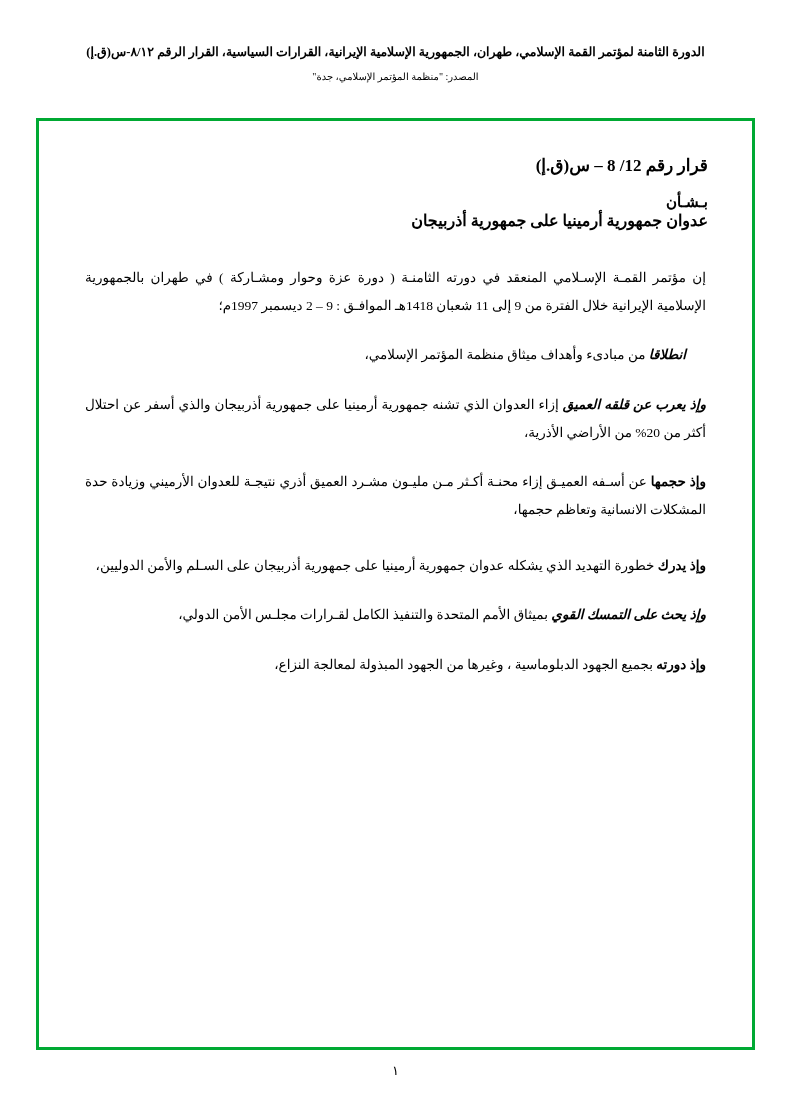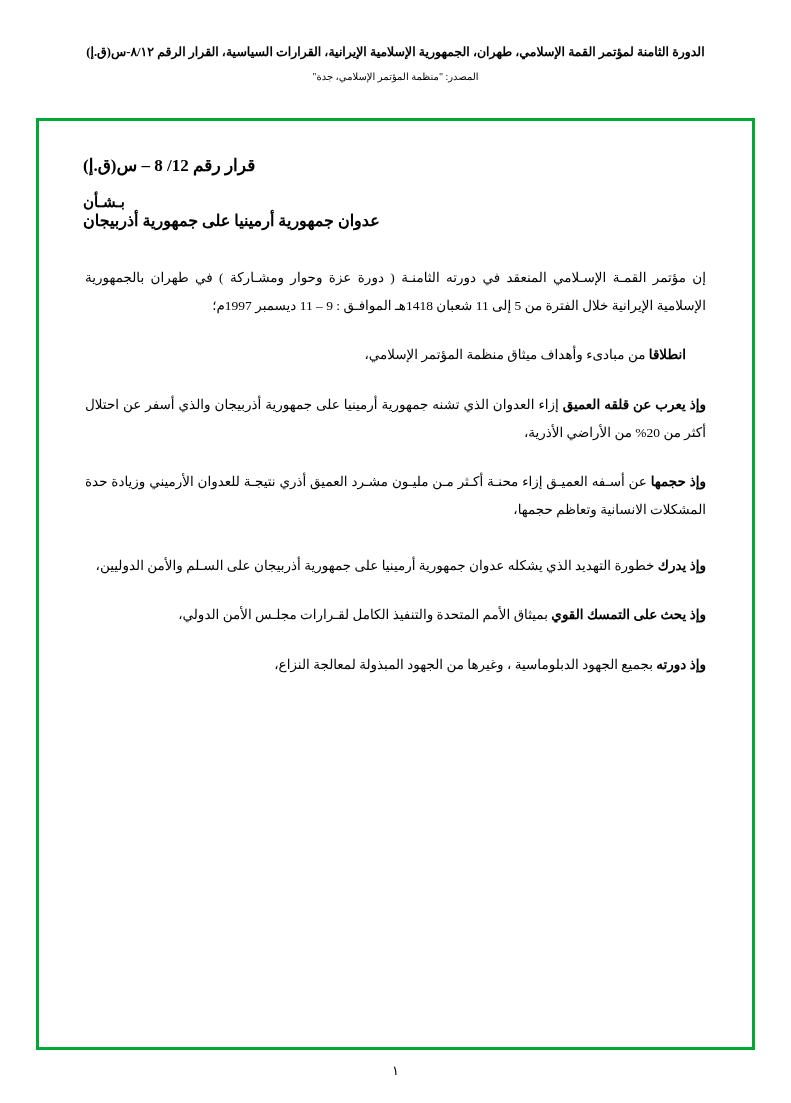--- a/index.html
+++ b/index.html
@@ -47,21 +47,21 @@
     border: 3px solid #00a933;
     box-sizing: border-box;
     background: #ffffff;
   }
   .frame-inner {
     padding: 34px 44px 20px 44px;
     direction: rtl;
   }
   
   .title-block {
-    text-align: left;
+    text-align: right;
   }
   .title-main {
     font-weight: bold;
     font-size: 17px;
     letter-spacing: 1px;
     margin-bottom: 17px;
   }
   .title-sub1 {
     font-weight: bold;
     font-size: 15px;
@@ -86,20 +86,21 @@
     margin-top: 34px;
   }
   .para.indent {
     text-indent: 20px;
   }
   .para b {
     font-weight: bold;
   }
   .para .emph {
     font-weight: bold;
+    font-style: italic;
   }
   .spacer-sm { height: 6px; }
   
   .page-number {
     position: absolute;
     left: 0;
     right: 0;
     top: 1063px;
     text-align: center;
     font-size: 13px;
@@ -117,21 +118,21 @@
 
   <div class="frame">
     <div class="frame-inner">
 
       <div class="title-block">
         <div class="title-main">قرار رقم 12/ 8 – س(ق.إ)</div>
         <div class="title-sub1">بـشـأن</div>
         <div class="title-sub2">عدوان جمهورية أرمينيا على جمهورية أذربيجان</div>
       </div>
 
-      <p class="para first">إن مؤتمر القمـة الإسـلامي المنعقد في دورته الثامنـة ( دورة عزة وحوار ومشـاركة ) في طهران بالجمهورية الإسلامية الإيرانية خلال الفترة من 5 إلى 11 شعبان 1418هـ الموافـق : 9 – 11 ديسمبر 1997م؛</p>
+      <p class="para first">إن مؤتمر القمـة الإسـلامي المنعقد في دورته الثامنـة ( دورة عزة وحوار ومشـاركة ) في طهران بالجمهورية الإسلامية الإيرانية خلال الفترة من 9 إلى 11 شعبان 1418هـ الموافـق : 9 – 2 ديسمبر 1997م؛</p>
 
       <div class="spacer-sm"></div>
 
       <p class="para indent"><span class="emph">انطلاقا</span><span> من مبادىء وأهداف ميثاق منظمة المؤتمر الإسلامي،</span></p>
 
       <div class="spacer-sm"></div>
 
       <p class="para"><span class="emph">وإذ يعرب عن قلقه العميق</span><span> إزاء العدوان الذي تشنه جمهورية أرمينيا على جمهورية أذربيجان والذي أسفر عن احتلال أكثر من 20% من الأراضي الأذرية،</span></p>
 
       <div class="spacer-sm"></div>

